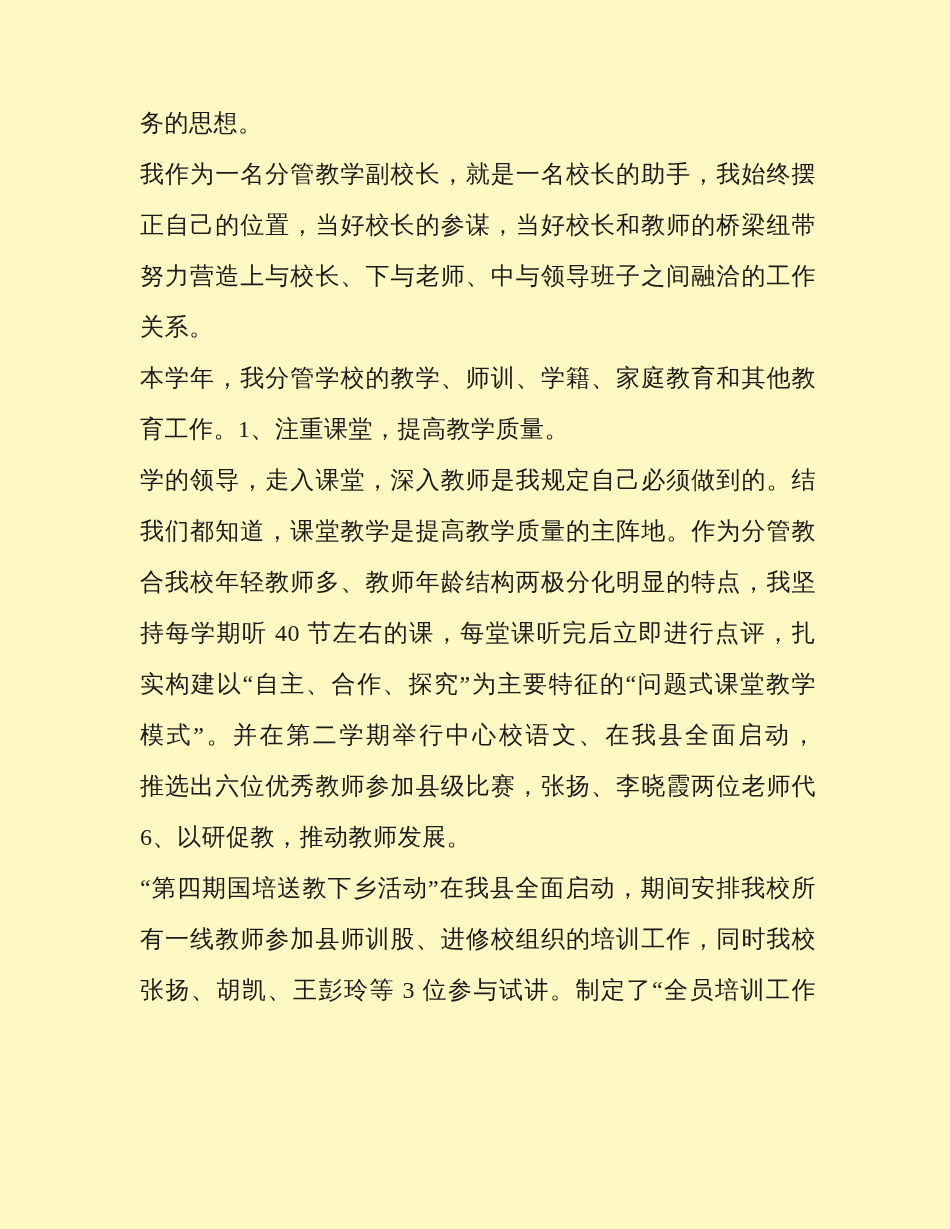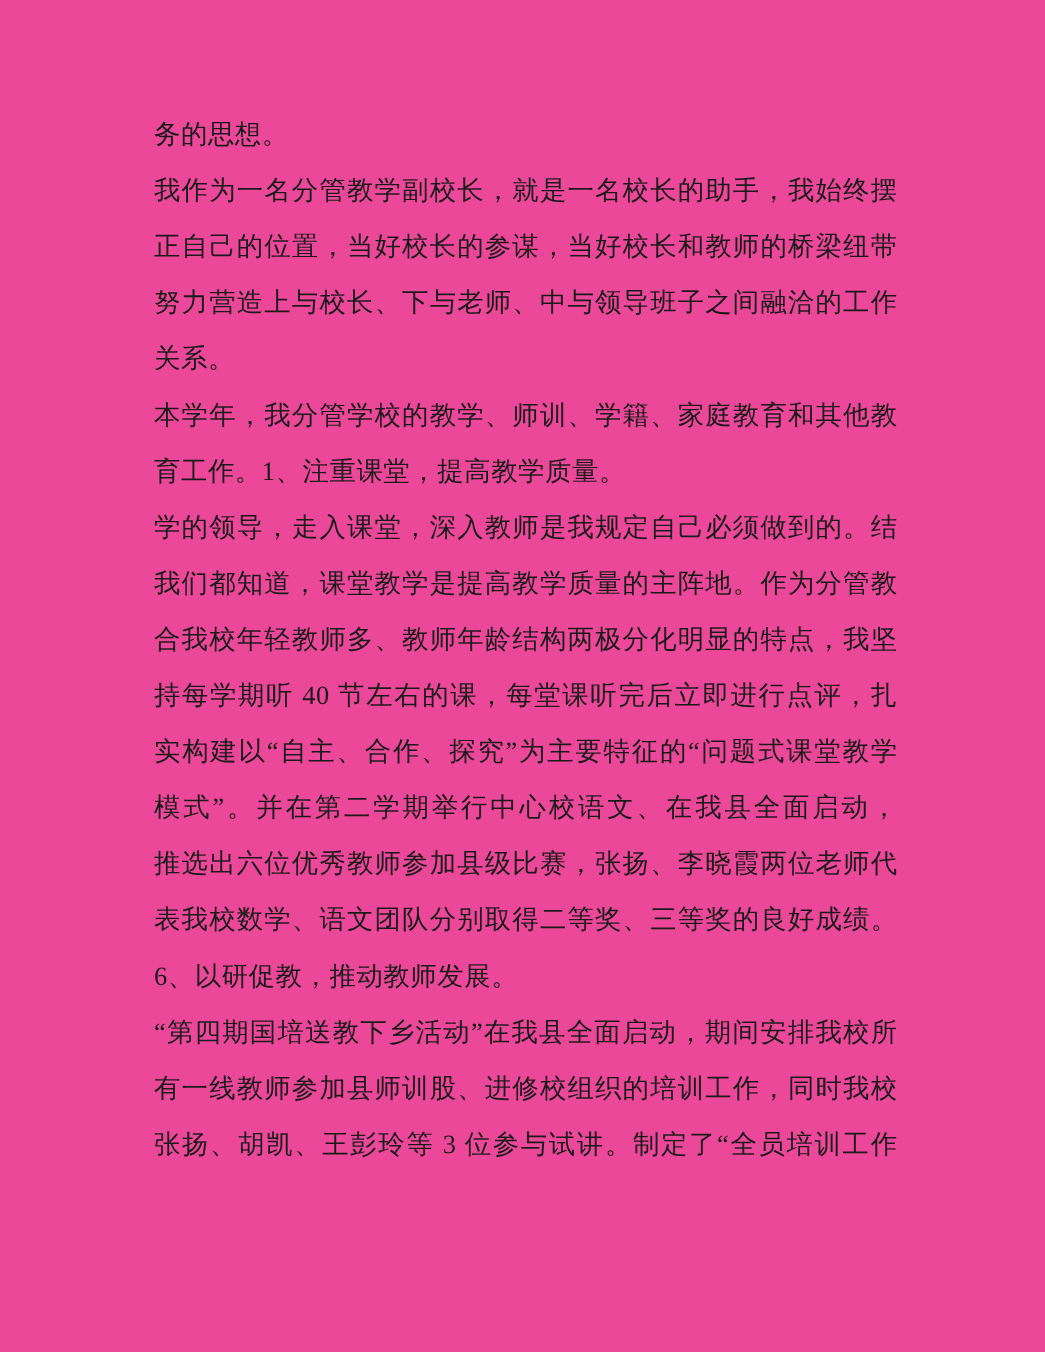--- a/index.html
+++ b/index.html
@@ -4,21 +4,21 @@
 <style>
   html, body {
     margin: 0;
     padding: 0;
     background: #ffffff;
   }
   .page {
     position: relative;
     width: 950px;
     height: 1229px;
-    background: #ec4899;
+    background: #fef9c3;
     overflow: hidden;
   }
   .text-block {
     position: absolute;
     left: 140px;
     top: 98px;
     width: 676px;
     font-family: "Liberation Serif", "DejaVu Serif", serif;
     font-size: 24px;
     color: #1a1a1a;
@@ -46,19 +46,18 @@
     <div class="line">关系。</div>
     <div class="line fill">本学年，我分管学校的教学、师训、学籍、家庭教育和其他教</div>
     <div class="line">育工作。1、注重课堂，提高教学质量。</div>
     <div class="line fill">学的领导，走入课堂，深入教师是我规定自己必须做到的。结</div>
     <div class="line fill">我们都知道，课堂教学是提高教学质量的主阵地。作为分管教</div>
     <div class="line fill">合我校年轻教师多、教师年龄结构两极分化明显的特点，我坚</div>
     <div class="line fill">持每学期听 40 节左右的课，每堂课听完后立即进行点评，扎</div>
     <div class="line fill">实构建以“自主、合作、探究”为主要特征的“问题式课堂教学</div>
     <div class="line fill">模式”。并在第二学期举行中心校语文、在我县全面启动，</div>
     <div class="line fill">推选出六位优秀教师参加县级比赛，张扬、李晓霞两位老师代</div>
-    <div class="line fill">表我校数学、语文团队分别取得二等奖、三等奖的良好成绩。</div>
     <div class="line">6、以研促教，推动教师发展。</div>
     <div class="line fill">“第四期国培送教下乡活动”在我县全面启动，期间安排我校所</div>
     <div class="line fill">有一线教师参加县师训股、进修校组织的培训工作，同时我校</div>
     <div class="line fill">张扬、胡凯、王彭玲等 3 位参与试讲。制定了“全员培训工作</div>
   </div>
 </div>
 
 </body></html>

